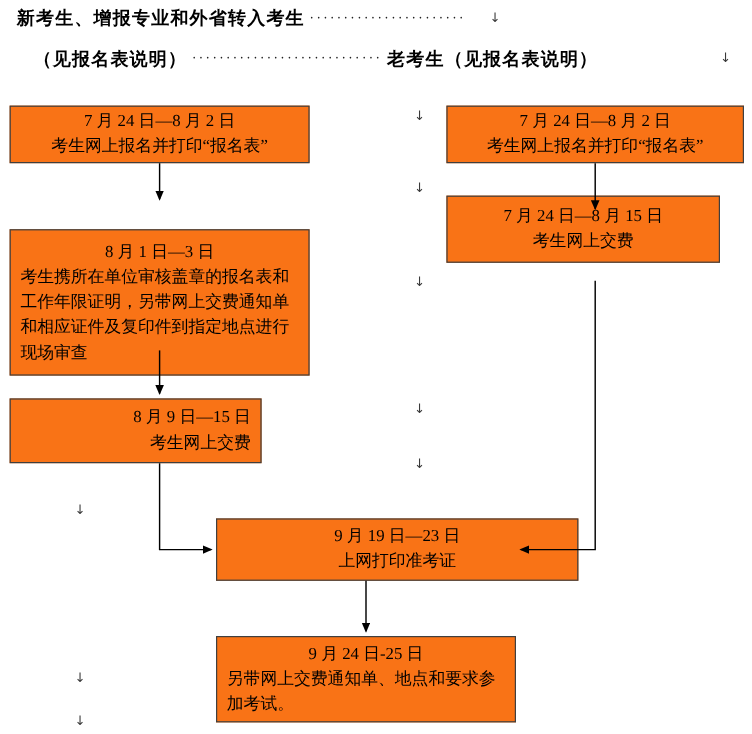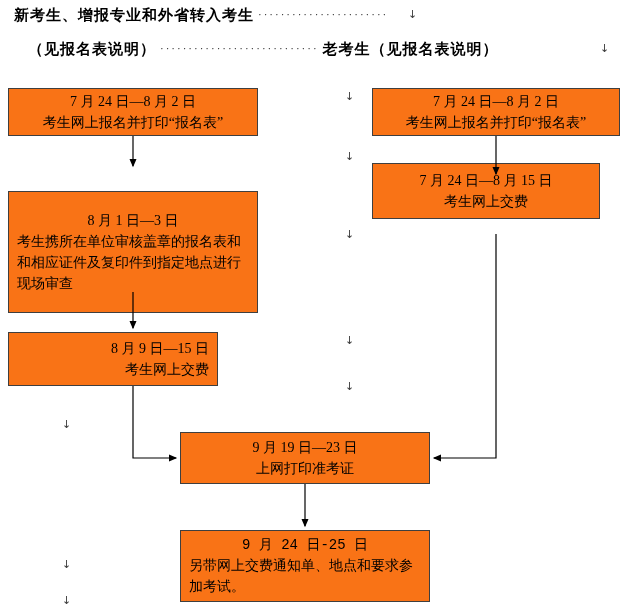--- a/index.html
+++ b/index.html
@@ -54,45 +54,46 @@
   </div>
 
   <div class="flowbox" style="left:8px; top:88px; width:250px; height:48px;">
     <div>7 月 24 日—8 月 2 日</div>
     <div>考生网上报名并打印“报名表”</div>
   </div>
 
   <div class="flowbox" style="left:8px; top:170px; width:250px; height:122px;margin-top:21px;">
     <div>8 月 1 日—3 日</div>
     <div class="ta-left">考生携所在单位审核盖章的报名表和</div>
+    <div class="ta-left">工作年限证明，另带网上交费通知单</div>
     <div class="ta-left">和相应证件及复印件到指定地点进行</div>
     <div class="ta-left">现场审查</div>
   </div>
 
   <div class="flowbox" style="left:8px; top:332px; width:210px; height:54px;align-items:flex-end;">
     <div>8 月 9 日—15 日</div>
     <div>考生网上交费</div>
   </div>
 
   <div class="flowbox" style="left:372px; top:88px; width:248px; height:48px;">
     <div>7 月 24 日—8 月 2 日</div>
     <div>考生网上报名并打印“报名表”</div>
   </div>
 
   <div class="flowbox" style="left:372px; top:163px; width:228px; height:56px;">
     <div>7 月 24 日—8 月 15 日</div>
     <div>考生网上交费</div>
   </div>
 
-  <div class="flowbox" style="left:180px; top:432px; width:250px; height:52px;">
+  <div class="flowbox" style="left:180px; top:432px; width:302px; height:52px;">
     <div>9 月 19 日—23 日</div>
     <div>上网打印准考证</div>
   </div>
 
-  <div class="flowbox" style="left:180px; top:530px; width:250px; height:72px;font-family:Liberation Mono, monospace;">
+  <div class="flowbox" style="left:180px; top:530px; width:250px; height:72px;">
     <div>9 月 24 日-25 日</div>
     <div class="ta-left">另带网上交费通知单、地点和要求参</div>
     <div class="ta-left">加考试。</div>
   </div>
 
   <svg class="connectors" width="627" height="612">
     <defs>
       <marker id="ah" markerWidth="9" markerHeight="9" refX="6" refY="3" orient="auto">
         <path d="M0,0 L7,3 L0,6 z" fill="#000" stroke="none"></path>
       </marker>

